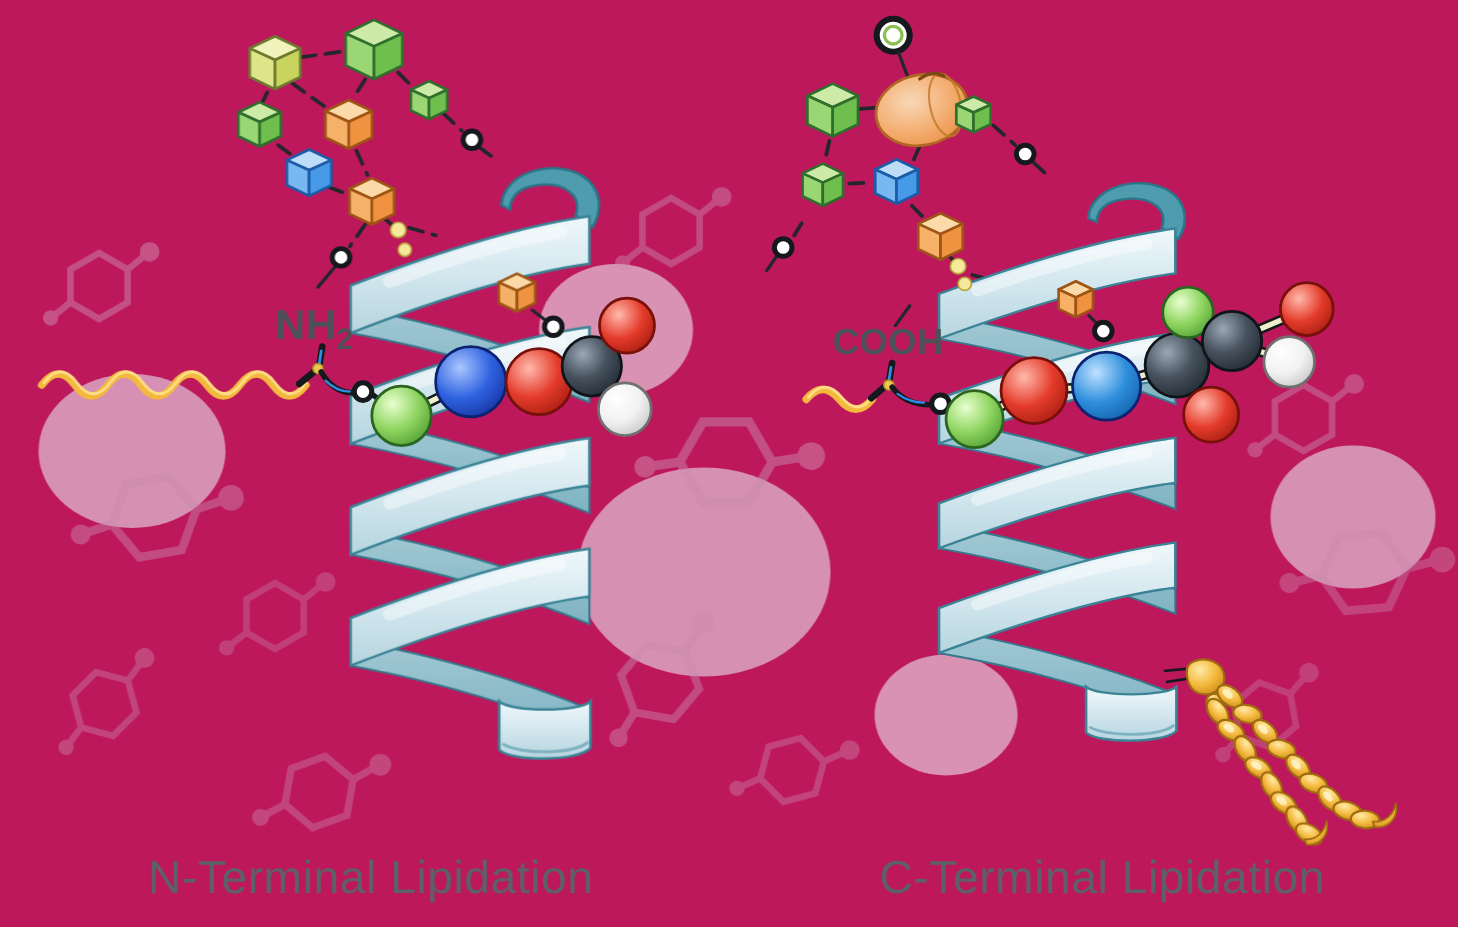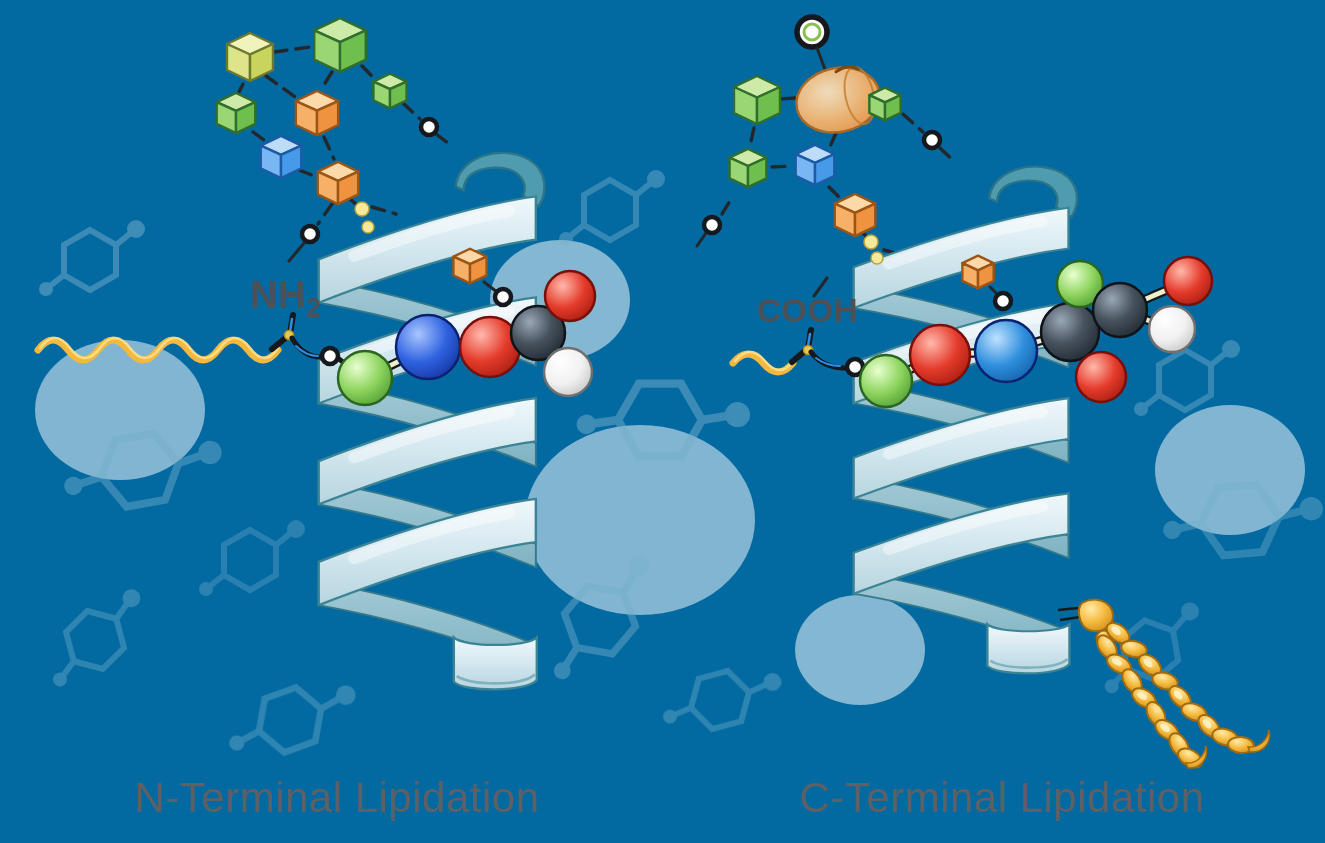--- a/index.html
+++ b/index.html
@@ -1,17 +1,17 @@
 <!DOCTYPE html>
 <html style="--label: #4b5156; --title: #5d6165; --helix-ribbon: #d6e9f0; --helix-outline: #3a8496; --lipid-gold: #f2b93e; --sugar-green: #9ad674; --sugar-yellow-green: #dde489; --sugar-blue: #79b7f3; --sugar-orange: #f7b067; --atom-carbon: #47525e; --atom-nitrogen: #2f62e0; --atom-oxygen: #e43b2b; --atom-hydrogen: #f1f1f1; --atom-green: #8ed45f;"><head>
 <meta charset="utf-8">
 <style>
   html,body{margin:0;padding:0;background:#ffffff;}
   body{font-family:"Liberation Sans","DejaVu Sans",sans-serif;}
-  .stage{position:relative;width:1325px;height:843px;background:#0369a1;overflow:hidden;text-align:center;}
+  .stage{position:relative;width:1325px;height:843px;background:#be185d;overflow:hidden;text-align:center;}
   svg{display:block}
   :root{
     --label:#4b5156;
     --title:#5d6165;
     --dash:#23272b;
   }
   .f-top{fill:var(--ft);stroke:var(--st);}
   .f-left{fill:var(--fl);stroke:var(--st);}
   .f-right{fill:var(--fr);stroke:var(--st);}
   .cube-face{stroke-linejoin:round;vector-effect:non-scaling-stroke;stroke-width:2.4px;}

